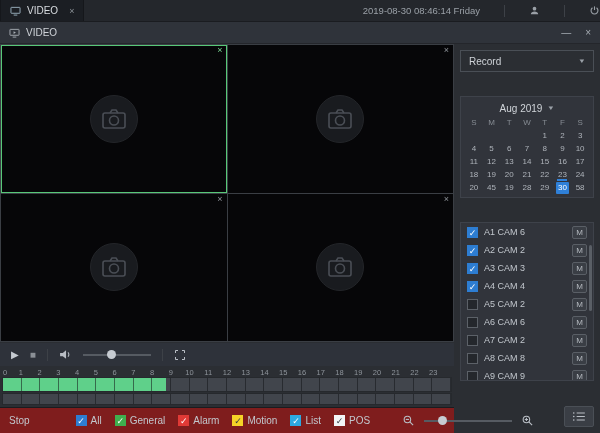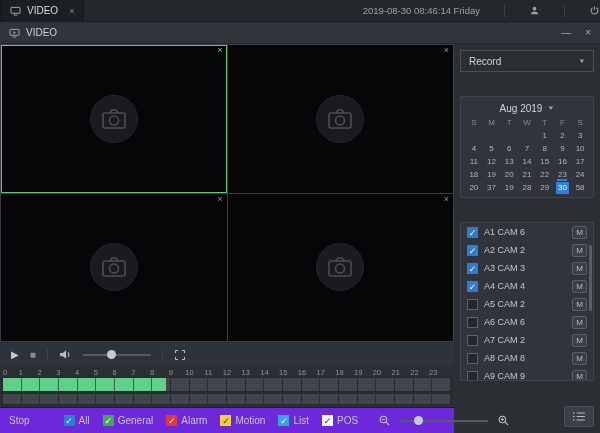--- a/index.html
+++ b/index.html
@@ -45,22 +45,22 @@
   .slider-dot{position:absolute;top:-3.5px;width:9px;height:9px;border-radius:50%;background:#c6cbd1;}
 
   .timeline{height:41px;flex:0 0 41px;padding:0 2px;position:relative;background:#2b2e33;}
   .tl-ruler{position:relative;height:11px;font-size:7.5px;color:#8e949b;}
   .tl-hour{position:absolute;top:2px;transform:translateX(-50%);}
   .tl-track{position:relative;display:flex;height:15px;background:#41454c;border:1px solid #26292d;box-sizing:border-box;overflow:hidden;}
   .tl-track.t2{height:12px;margin-top:1px;}
   .tl-cell{flex:1;border-right:1px solid rgba(20,22,25,.55);position:relative;z-index:1;}
   .tl-range{position:absolute;top:0;bottom:0;z-index:0;}
 
-  .bottombar{height:25px;flex:0 0 25px;background:#6d28d9;border-top:1px solid #1a1c20;
-             display:flex;align-items:center;gap:20px;padding:0 9px;font-size:10px;color:#c2c7cd;}
+  .bottombar{height:25px;flex:0 0 25px;background:#7f1d1d;border-top:1px solid #1a1c20;
+             display:flex;align-items:center;gap:32px;padding:0 9px;font-size:10px;color:#c2c7cd;}
   .filter-legend{display:flex;align-items:center;gap:13px;margin-left:14px;}
   .filter-item{display:flex;align-items:center;gap:4px;}
   .zoom{margin-left:auto;display:flex;align-items:center;gap:9px;}
   .zoom-slider{position:relative;width:88px;height:2px;background:#565b62;}
 
   
   .cb{display:inline-block;flex:0 0 auto;width:11px;height:11px;box-sizing:border-box;border:1px solid #5c6168;
       background:#24272c;font-size:9px;line-height:10px;text-align:center;color:#fff;}
   .cb.checked{background:#2d7dd2;border-color:#2d7dd2;}
 
@@ -434,21 +434,21 @@
             <div class="cal-cell marked">
               <span>23</span>
             </div>
             <div class="cal-cell">
               <span>24</span>
             </div>
             <div class="cal-cell">
               <span>20</span>
             </div>
             <div class="cal-cell">
-              <span>37</span>
+              <span>45</span>
             </div>
             <div class="cal-cell">
               <span>19</span>
             </div>
             <div class="cal-cell">
               <span>28</span>
             </div>
             <div class="cal-cell">
               <span>29</span>
             </div>

